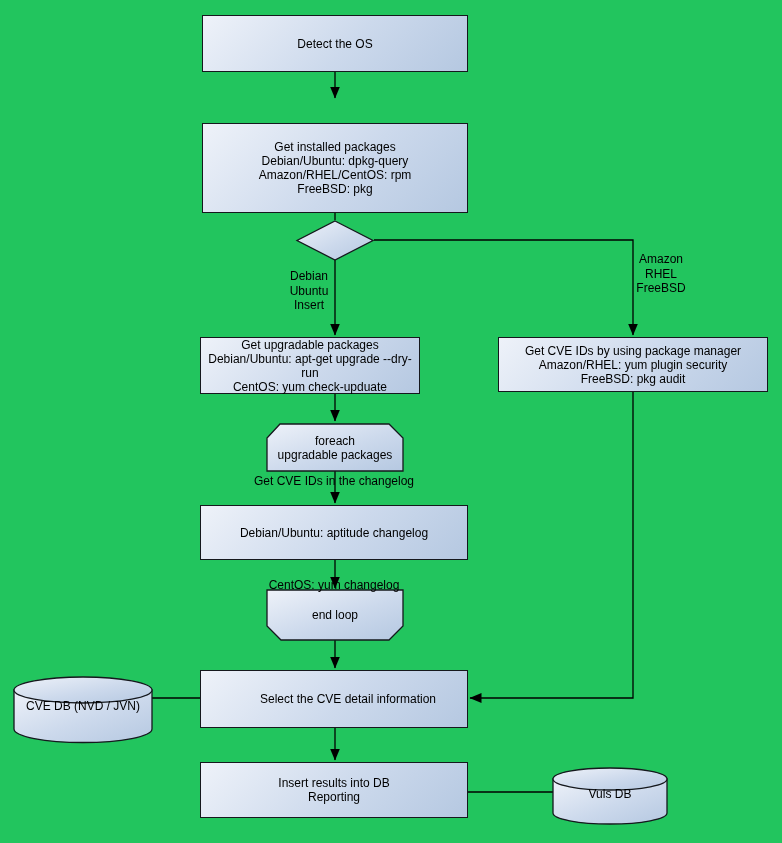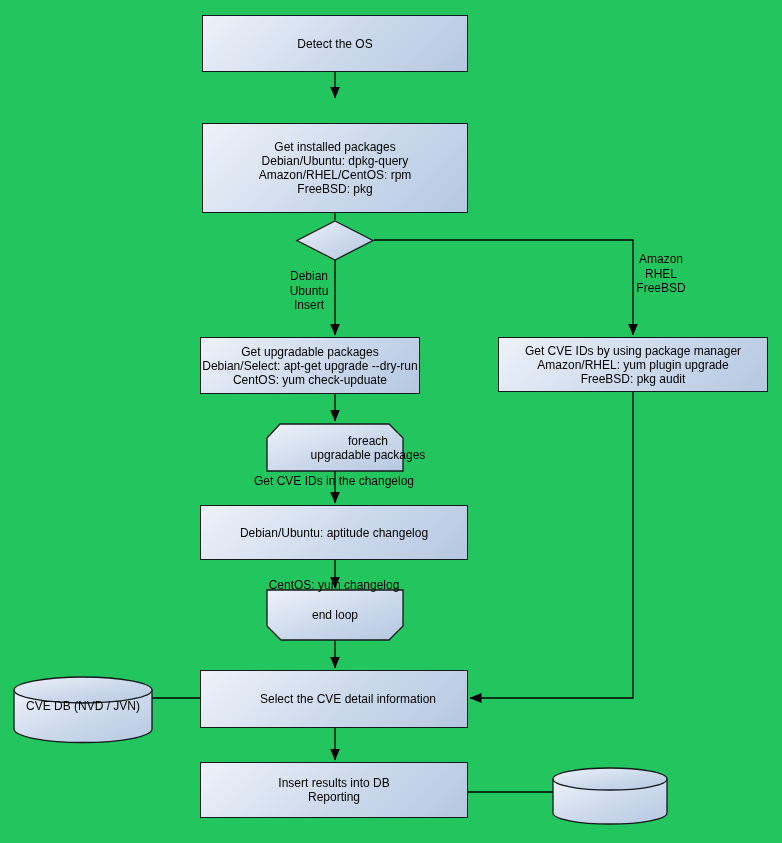--- a/index.html
+++ b/index.html
@@ -103,58 +103,61 @@
 
   <div class="node rect-node" style="left:202px; top:100px; width:266px; height:90px;margin-top:23px;">
     <div>Get installed packages</div>
     <div>Debian/Ubuntu: dpkg-query</div>
     <div>Amazon/RHEL/CentOS: rpm</div>
     <div>FreeBSD: pkg</div>
   </div>
 
   <div class="node rect-node" style="left:200px; top:337px; width:220px; height:57px;">
     <div>Get upgradable packages</div>
-    <div>Debian/Select: apt-get upgrade --dry-run</div>
+    <div>Debian/Ubuntu: apt-get upgrade --dry-run</div>
     <div>CentOS: yum check-upduate</div>
   </div>
 
-  <div class="node overlay-label" style="left:267px; top:424px; width:136px; height:47px;margin-left:33px;">
+  <div class="node overlay-label" style="left:267px; top:424px; width:136px; height:47px;">
     <div>foreach</div>
     <div>upgradable packages</div>
   </div>
 
   <div class="node rect-node" style="left:200px; top:505px; width:268px; height:55px;gap:38px;">
     <div>Get CVE IDs in the changelog</div>
     <div>Debian/Ubuntu: aptitude changelog</div>
     <div>CentOS: yum changelog</div>
   </div>
 
   <div class="node overlay-label" style="left:267px; top:590px; width:136px; height:50px;border-radius:23px;">
     <div>end loop</div>
   </div>
 
   <div class="node rect-node" style="left:498px; top:337px; width:270px; height:55px;align-items:center;">
     <div>Get CVE IDs by using package manager</div>
-    <div>Amazon/RHEL: yum plugin upgrade</div>
+    <div>Amazon/RHEL: yum plugin security</div>
     <div>FreeBSD: pkg audit</div>
   </div>
 
   <div class="node rect-node" style="left:200px; top:670px; width:268px; height:58px;padding-left:28px;">
     <div>Select the CVE detail information</div>
   </div>
 
   <div class="node rect-node" style="left:200px; top:762px; width:268px; height:56px;">
     <div>Insert results into DB</div>
     <div>Reporting</div>
   </div>
 
   <div class="node overlay-label" style="left:14px; top:684px; width:138px; height:44px;">
     <div>CVE DB (NVD / JVN)</div>
   </div>
 
+  <div class="node overlay-label" style="left:553px; top:772px; width:114px; height:44px;">
+    <div>Vuls DB</div>
+  </div>
 
   <div class="edge-label" style="left:269px; top:269px; width:80px;">
     <div>Debian</div>
     <div>Ubuntu</div>
     <div>Insert</div>
   </div>
 
   <div class="edge-label" style="left:621px; top:252px; width:80px;">
     <div>Amazon</div>
     <div>RHEL</div>

